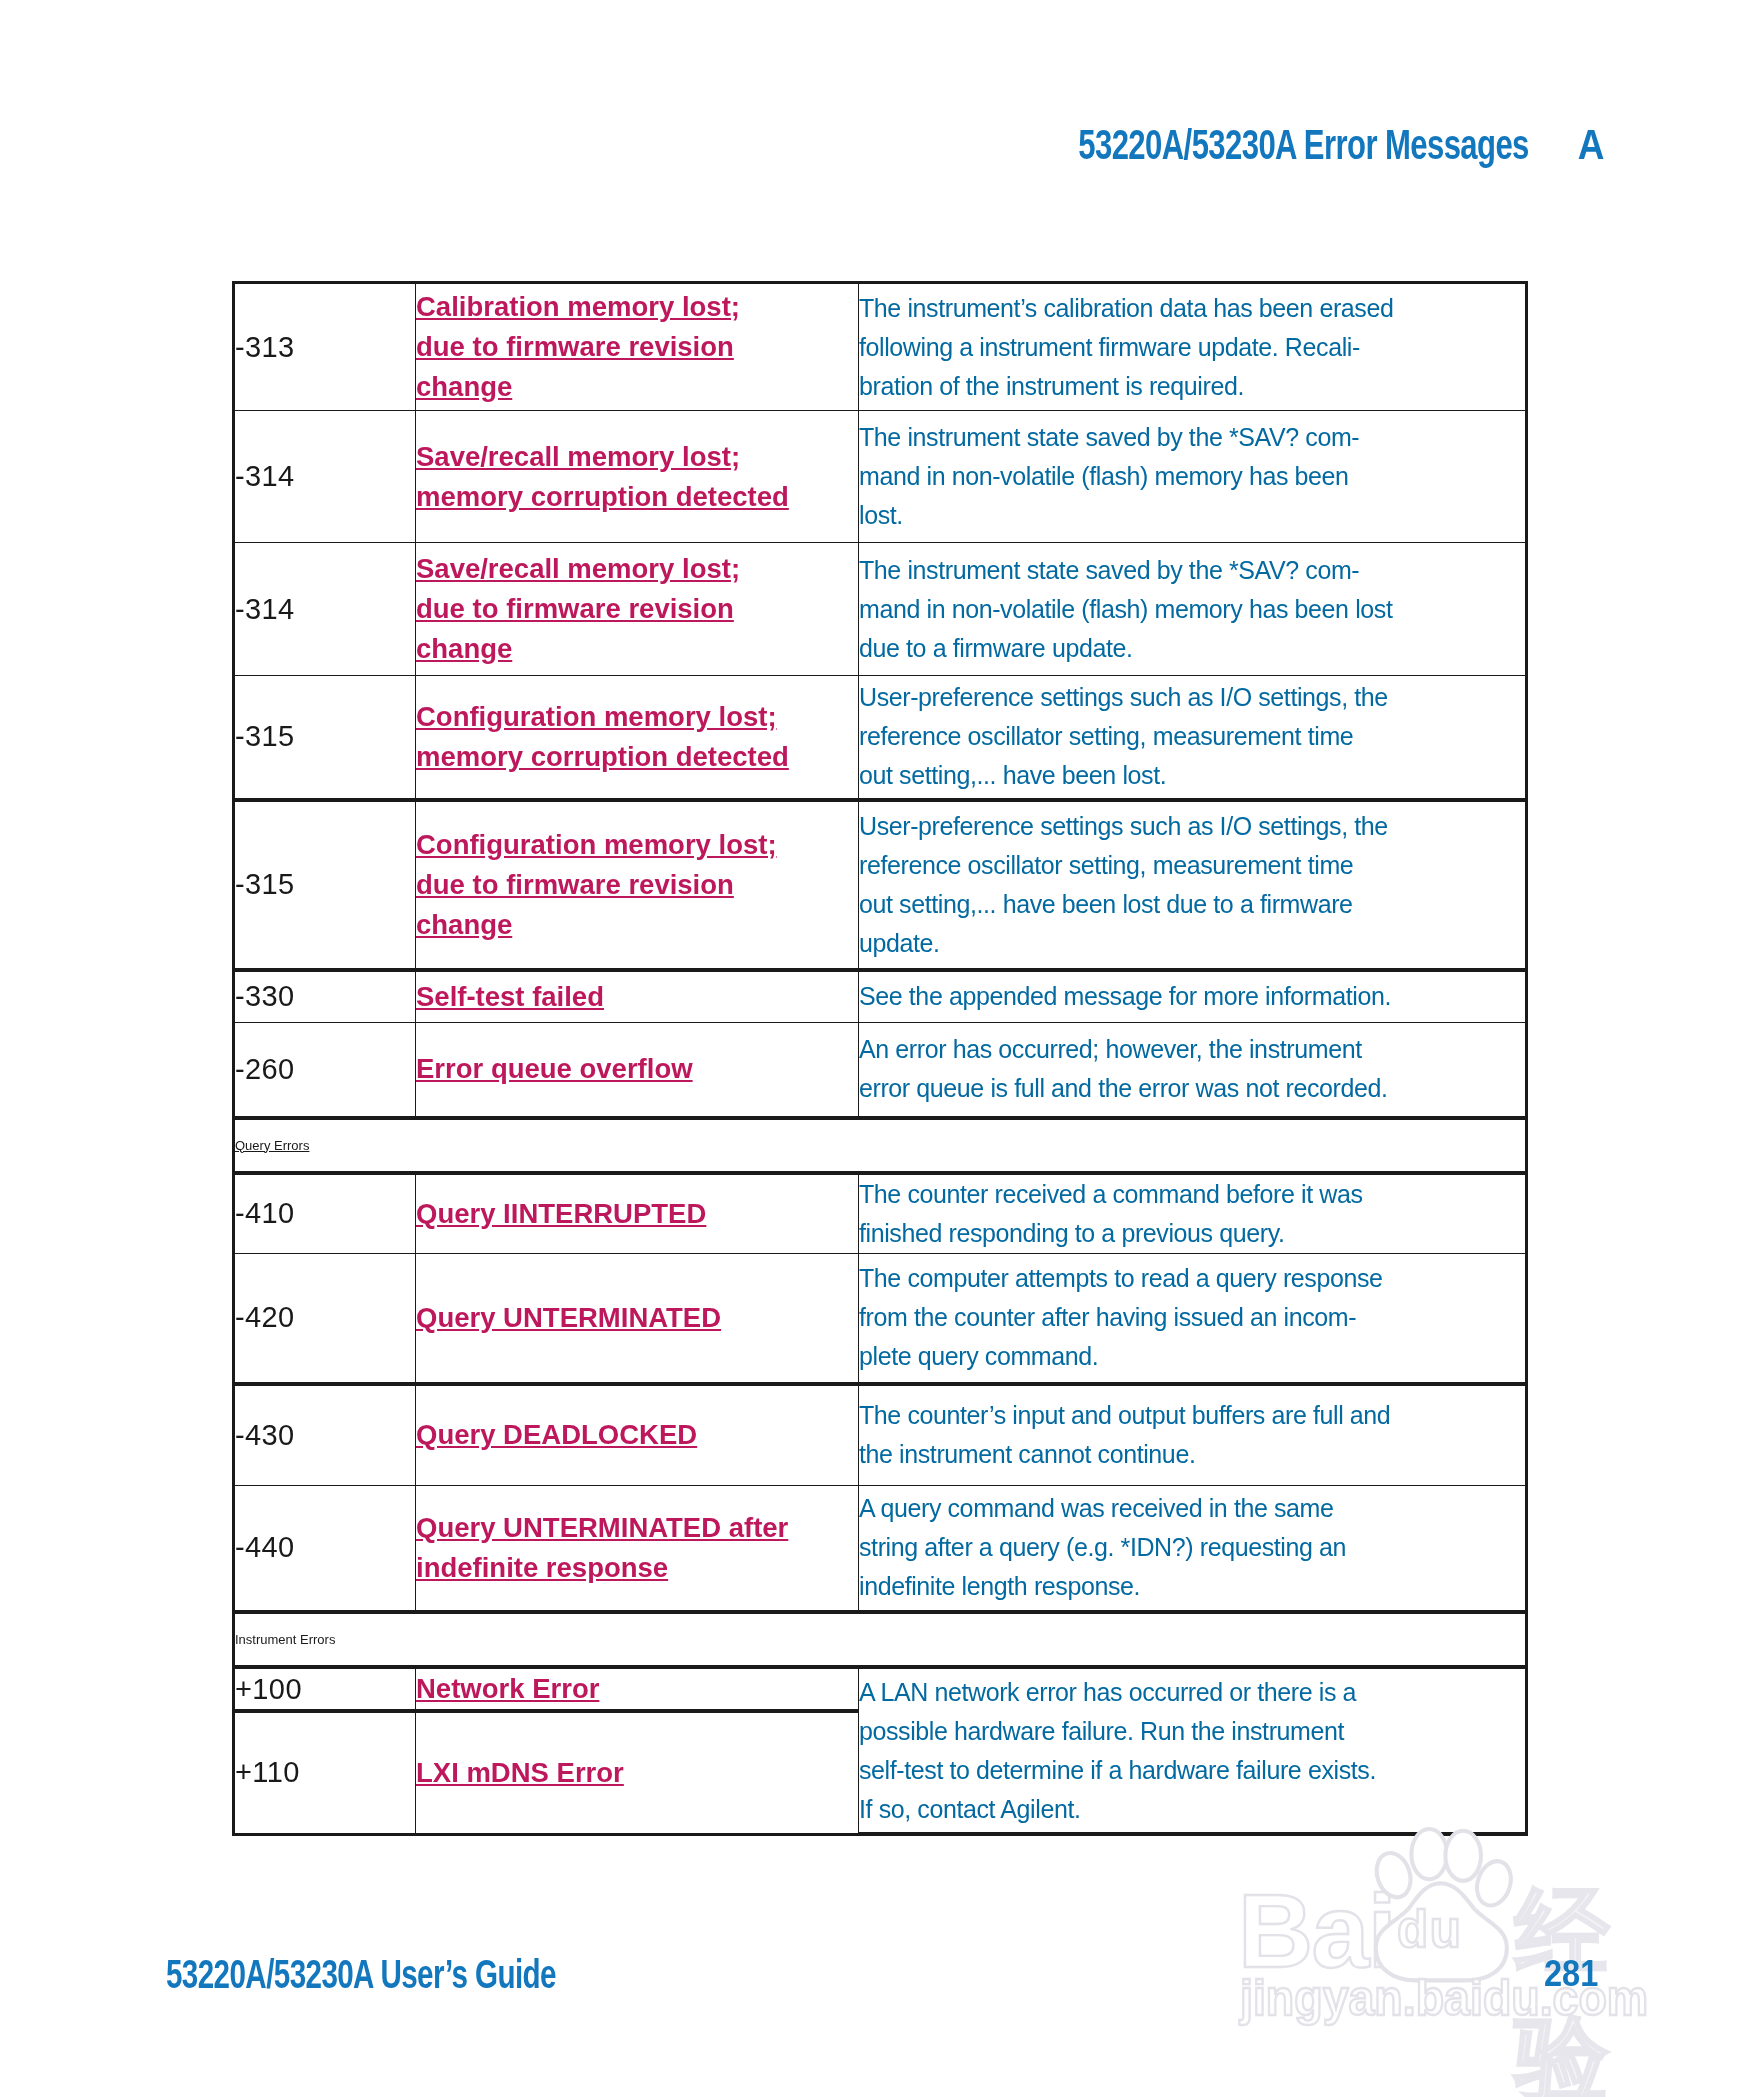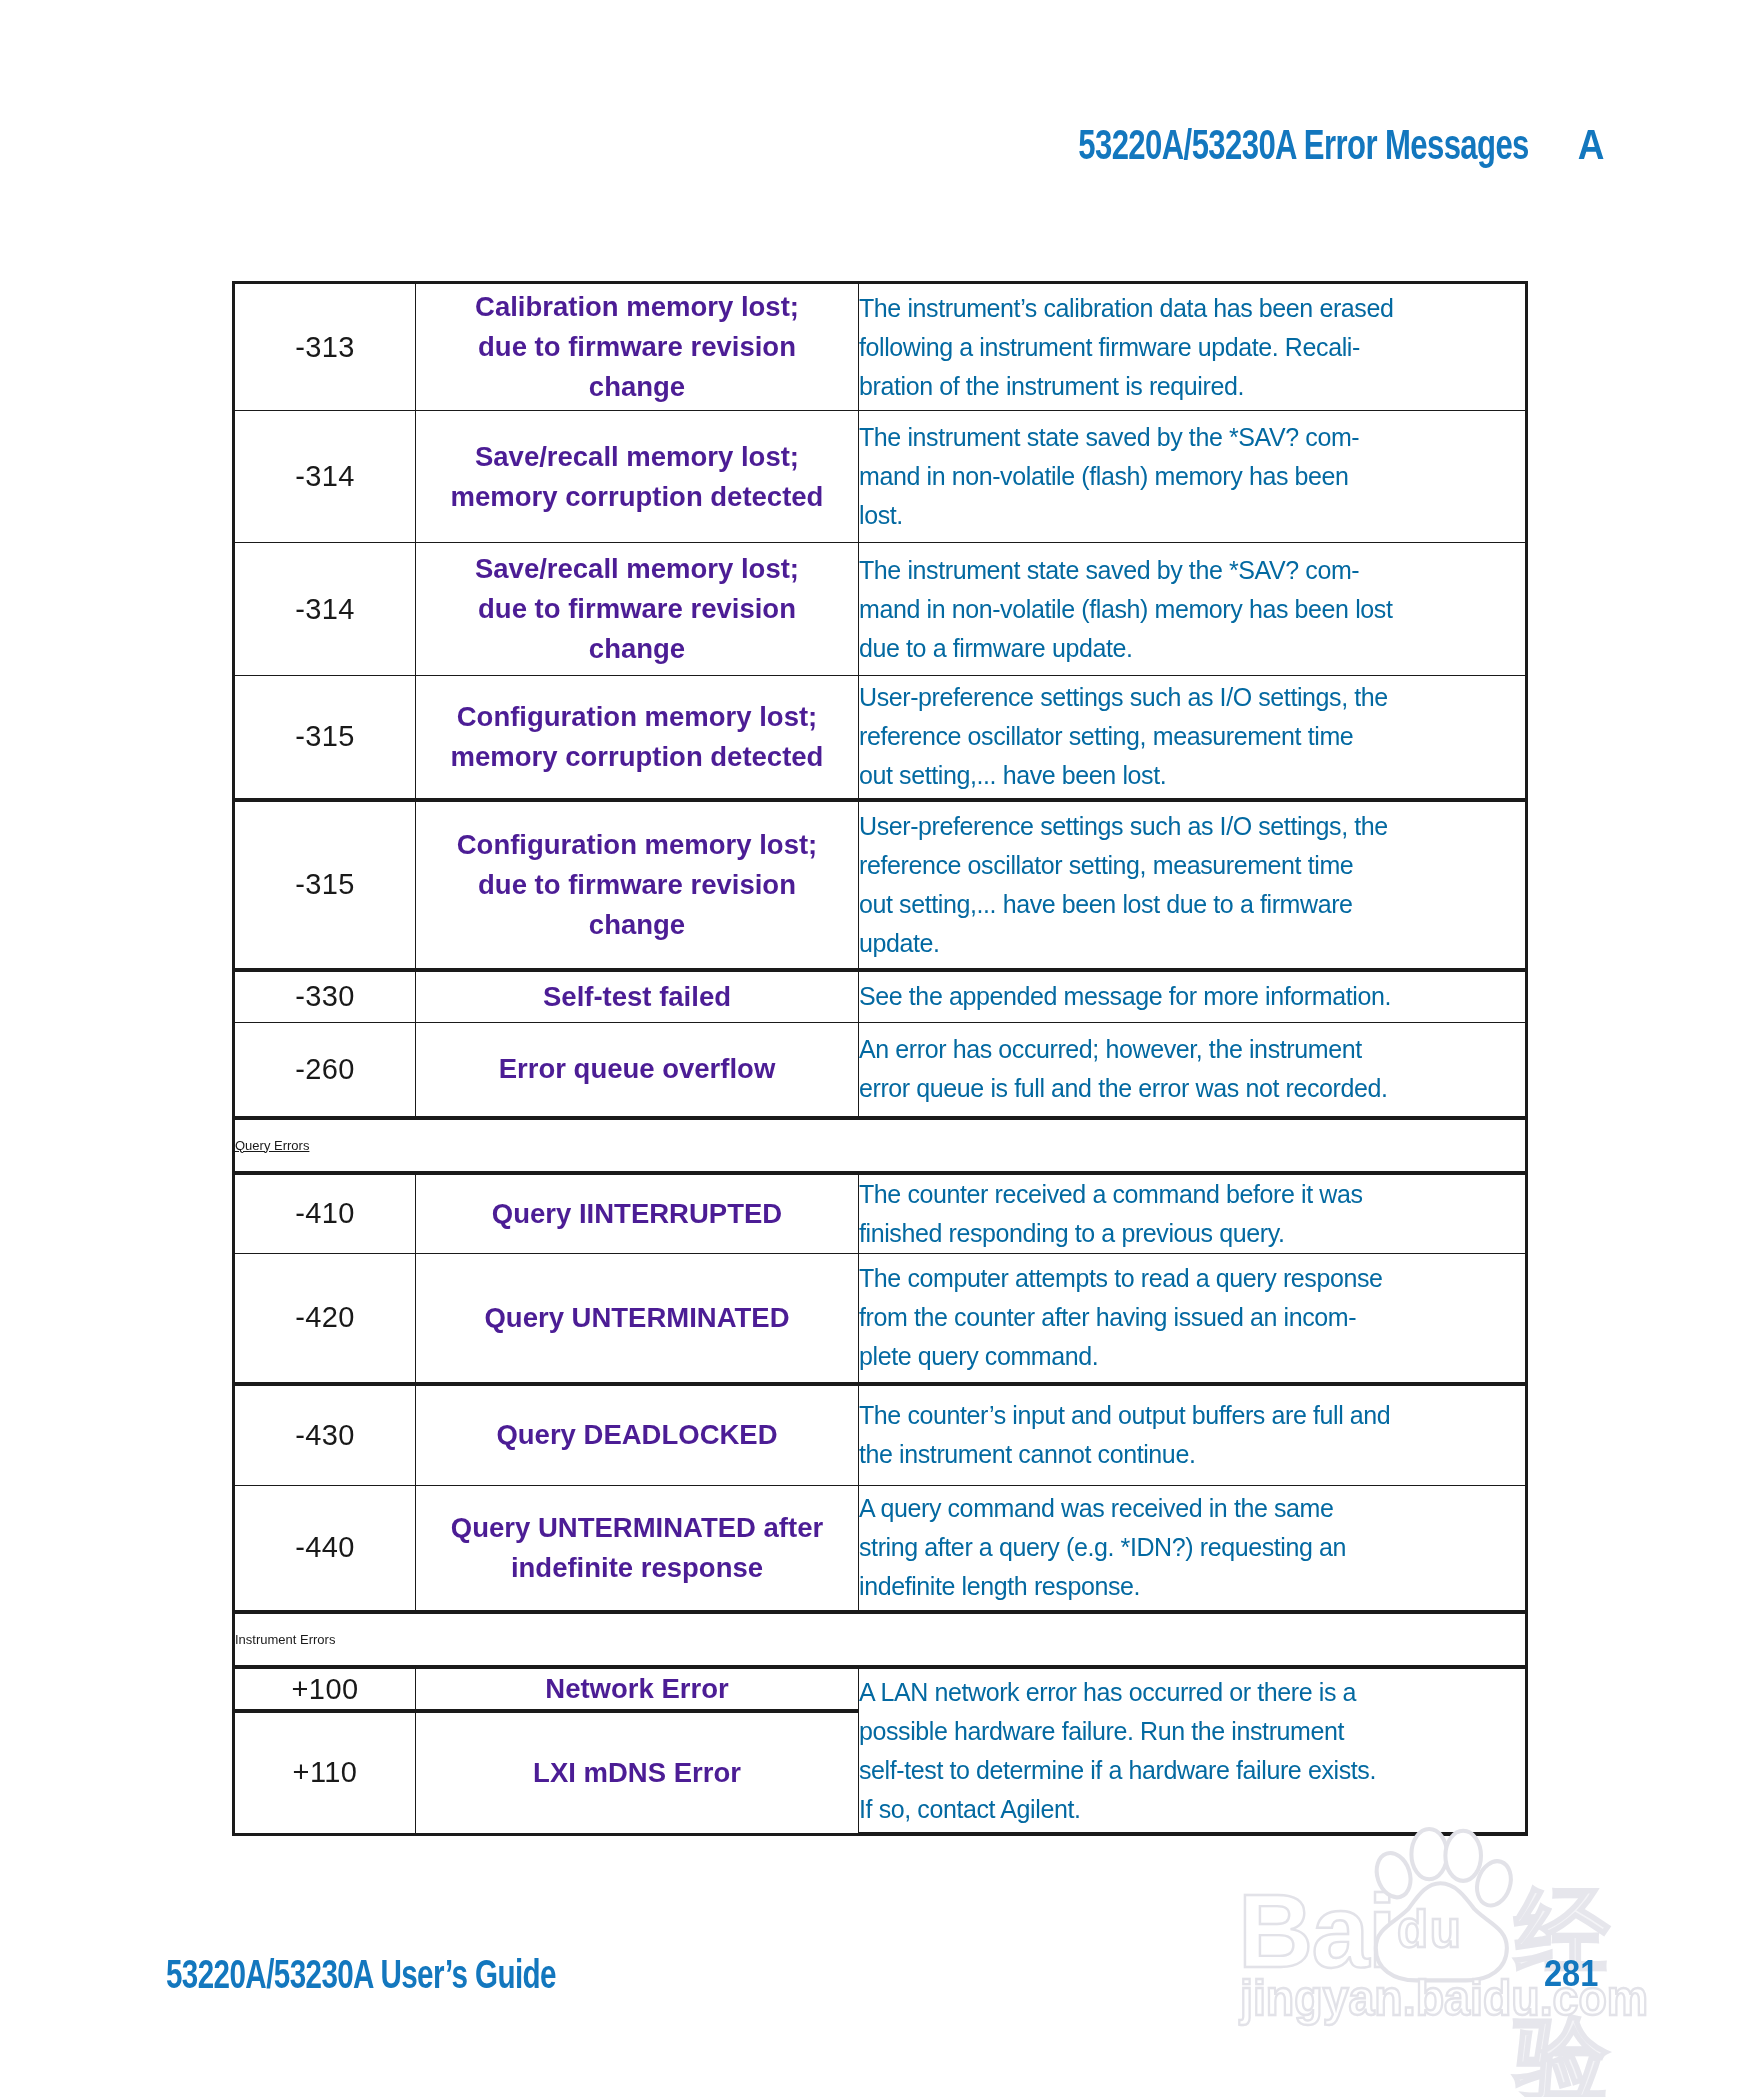--- a/index.html
+++ b/index.html
@@ -36,27 +36,26 @@
     border:3.2px solid #1a1a1a;
   }
   table.errtbl td{
     border:1.6px solid #1a1a1a;
     vertical-align:middle;
     overflow:hidden;
     padding:0;
   }
   tr.thick td{border-bottom-width:4px;}
   td.code{
-    text-align:center;
     font-size:29px;color:#191919;letter-spacing:0.4px;
   }
   td.name{
-    text-align:center;font-weight:bold;
+    font-weight:bold;
     font-size:27.5px;line-height:40px;
-    white-space:pre;color:#4c1d95;
+    white-space:pre;color:#be185d;text-decoration:underline;
   }
   td.desc{
     padding:6.5px 9.7px 6.5px 14.6px;
     font-size:25px;line-height:39px;letter-spacing:-0.4px;
     white-space:pre;color:#0369a1;
   }
 
   
   .ftr-left{
     position:absolute;left:166px;top:1952px;

